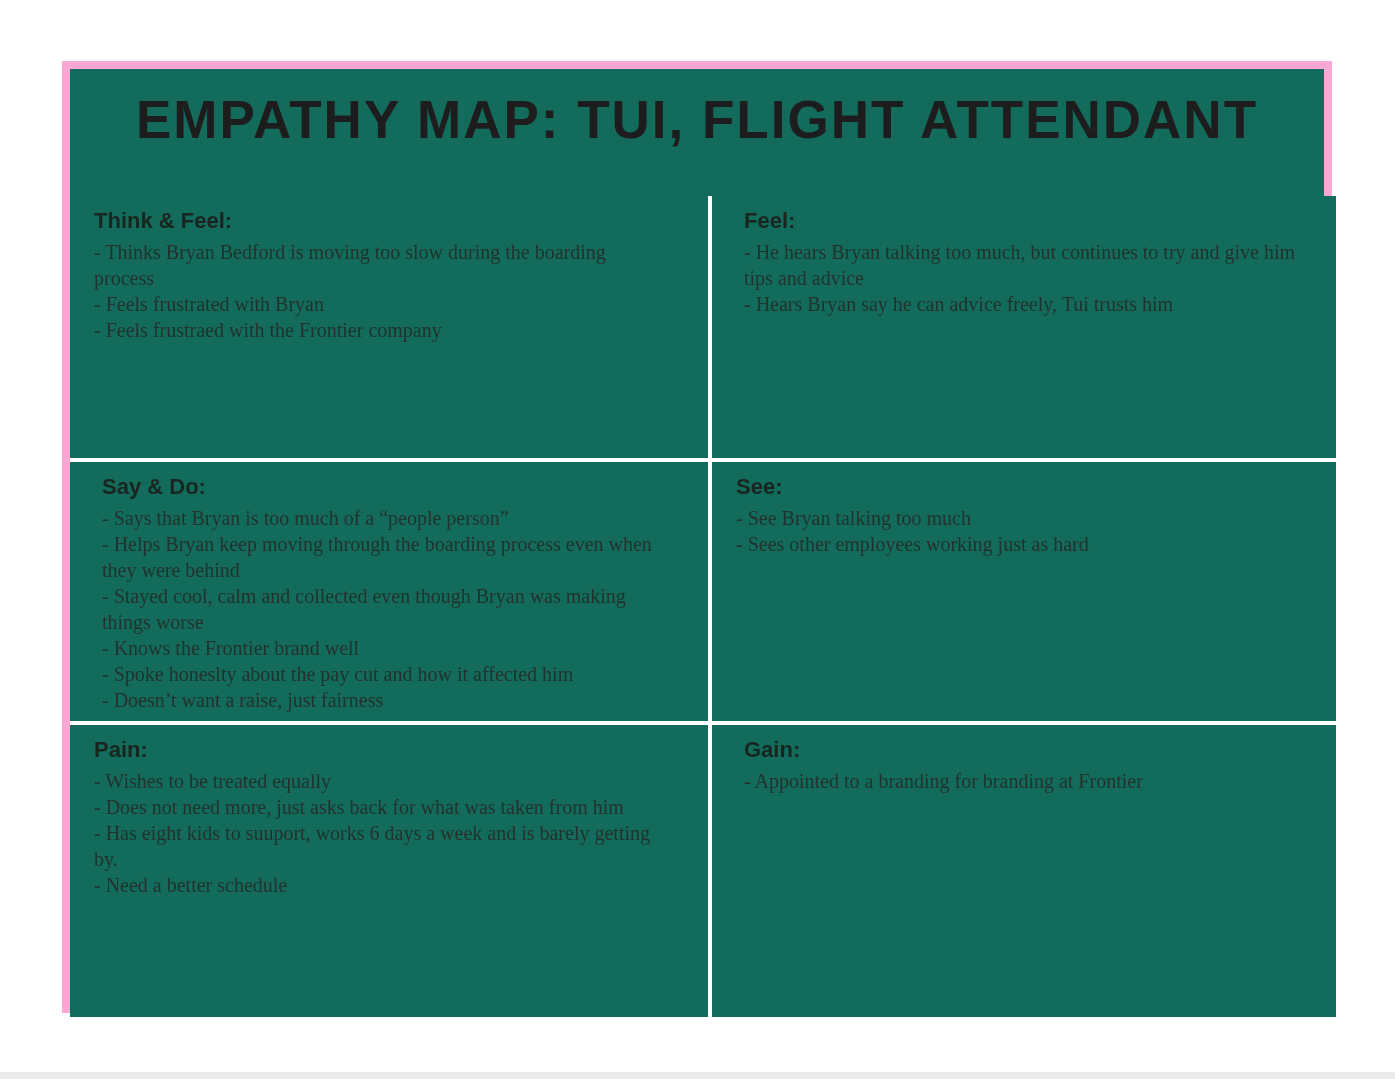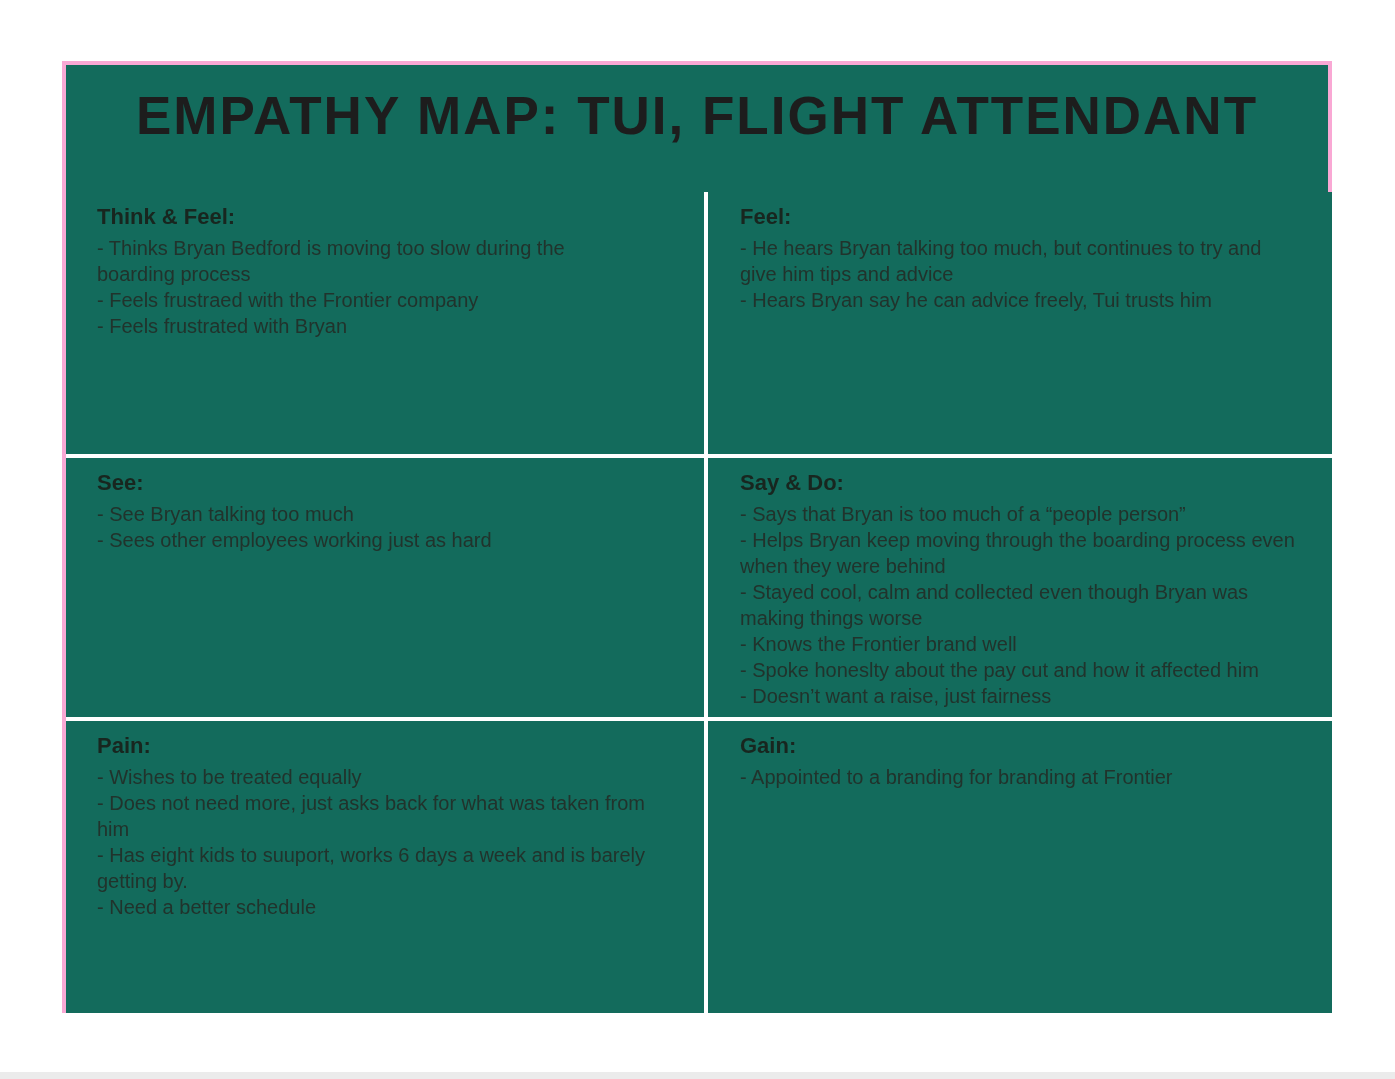--- a/index.html
+++ b/index.html
@@ -13,21 +13,21 @@
     overflow: hidden;
   }
   .board {
     position: absolute;
     left: 62px;
     top: 61px;
     width: 1270px;
     height: 952px;
     box-sizing: border-box;
     background: #136b5c;
-    border: 4px solid #f9a8d4;
+    border: 8px solid #f9a8d4;
   }
   .board-title {
     position: absolute;
     left: 0;
     top: 0;
     width: 100%;
     height: 127px;
     display: flex;
     align-items: flex-start;
     justify-content: center;
@@ -51,33 +51,34 @@
     grid-template-rows: 262px 259px 1fr;
     column-gap: 4px;
     row-gap: 4px;
     background: #ffffff;
   }
   .cell {
     background: #136b5c;
     box-sizing: border-box;
     overflow: hidden;
   }
-  .cell.col-left  { padding: 10px 58px 0 31px; }
+  .cell.col-left  { padding: 10px 58px 0 24px; }
   .cell.col-right { padding: 10px 34px 0 32px; }
   .heading {
     margin: 0 0 3px 0;
     font-size: 22px;
     line-height: 30px;
     font-weight: bold;
     color: #18261f;
   }
   .item {
     font-size: 20px;
     line-height: 26px;
     color: #21332c;
+    font-family: Liberation Serif, serif;
   }
   
   .border-cut {
     position: absolute;
     left: 638px;
     bottom: -2px;
     width: 4px;
     height: 6px;
     background: #ffffff;
   }
@@ -95,44 +96,44 @@
 
 <div class="board">
 
   <div class="board-title">EMPATHY MAP: TUI, FLIGHT ATTENDANT</div>
 
   <div class="grid">
 
     <section class="cell col-left">
       <h2 class="heading">Think &amp; Feel:</h2>
       <div class="item">- Thinks Bryan Bedford is moving too slow during the boarding process</div>
+      <div class="item">- Feels frustrated with Bryan</div>
       <div class="item">- Feels frustraed with the Frontier company</div>
-      <div class="item">- Feels frustrated with Bryan</div>
     </section>
 
     <section class="cell col-right">
       <h2 class="heading">Feel:</h2>
       <div class="item">- He hears Bryan talking too much, but continues to try and give him tips and advice</div>
       <div class="item">- Hears Bryan say he can advice freely, Tui trusts him</div>
-    </section>
-
-    <section class="cell col-left">
-      <h2 class="heading">See:</h2>
-      <div class="item">- See Bryan talking too much</div>
-      <div class="item">- Sees other employees working just as hard</div>
     </section>
 
     <section class="cell col-right">
       <h2 class="heading">Say &amp; Do:</h2>
       <div class="item">- Says that Bryan is too much of a “people person”</div>
       <div class="item">- Helps Bryan keep moving through the boarding process even when they were behind</div>
       <div class="item">- Stayed cool, calm and collected even though Bryan was making things worse</div>
       <div class="item">- Knows the Frontier brand well</div>
       <div class="item">- Spoke honeslty about the pay cut and how it affected him</div>
       <div class="item">- Doesn’t want a raise, just fairness</div>
+    </section>
+
+    <section class="cell col-left">
+      <h2 class="heading">See:</h2>
+      <div class="item">- See Bryan talking too much</div>
+      <div class="item">- Sees other employees working just as hard</div>
     </section>
 
     <section class="cell col-left">
       <h2 class="heading">Pain:</h2>
       <div class="item">- Wishes to be treated equally</div>
       <div class="item">- Does not need more, just asks back for what was taken from him</div>
       <div class="item">- Has eight kids to suuport, works 6 days a week and is barely getting by.</div>
       <div class="item">- Need a better schedule</div>
     </section>
 

